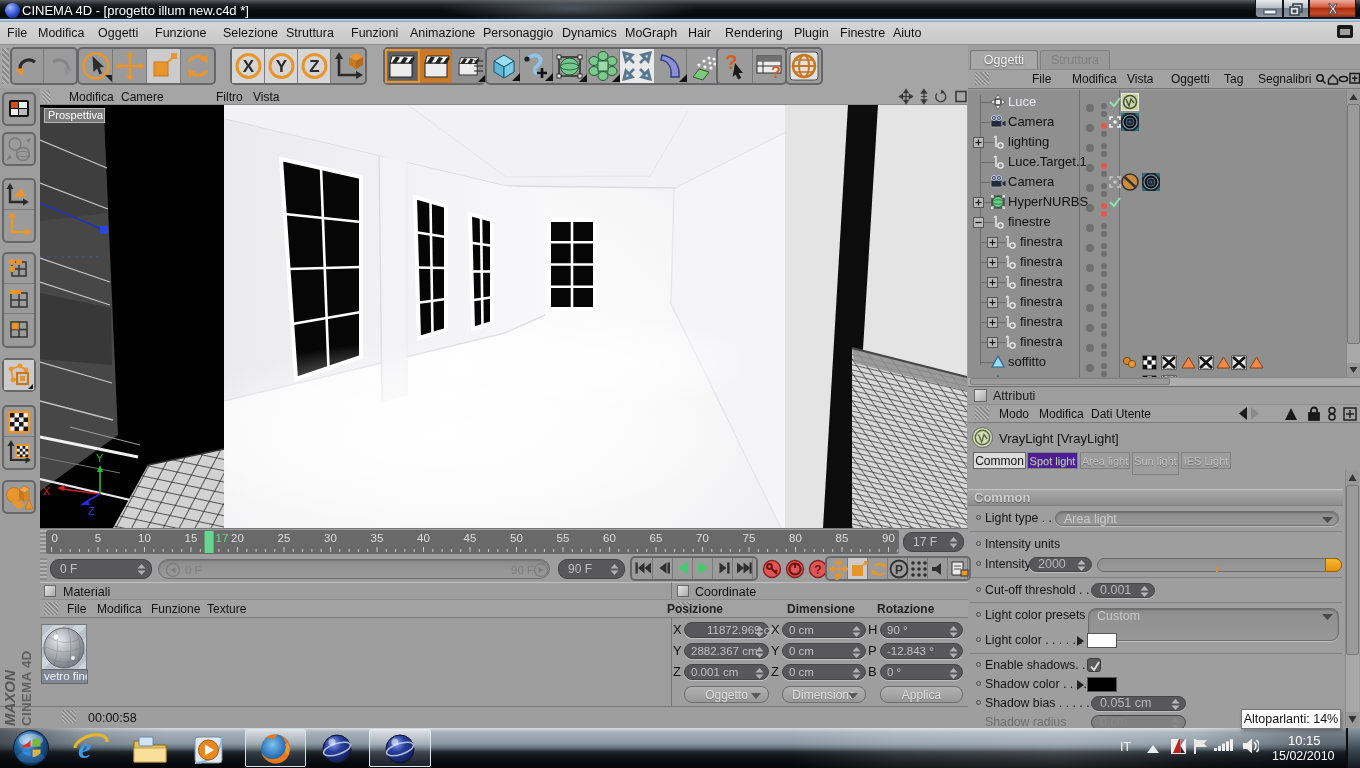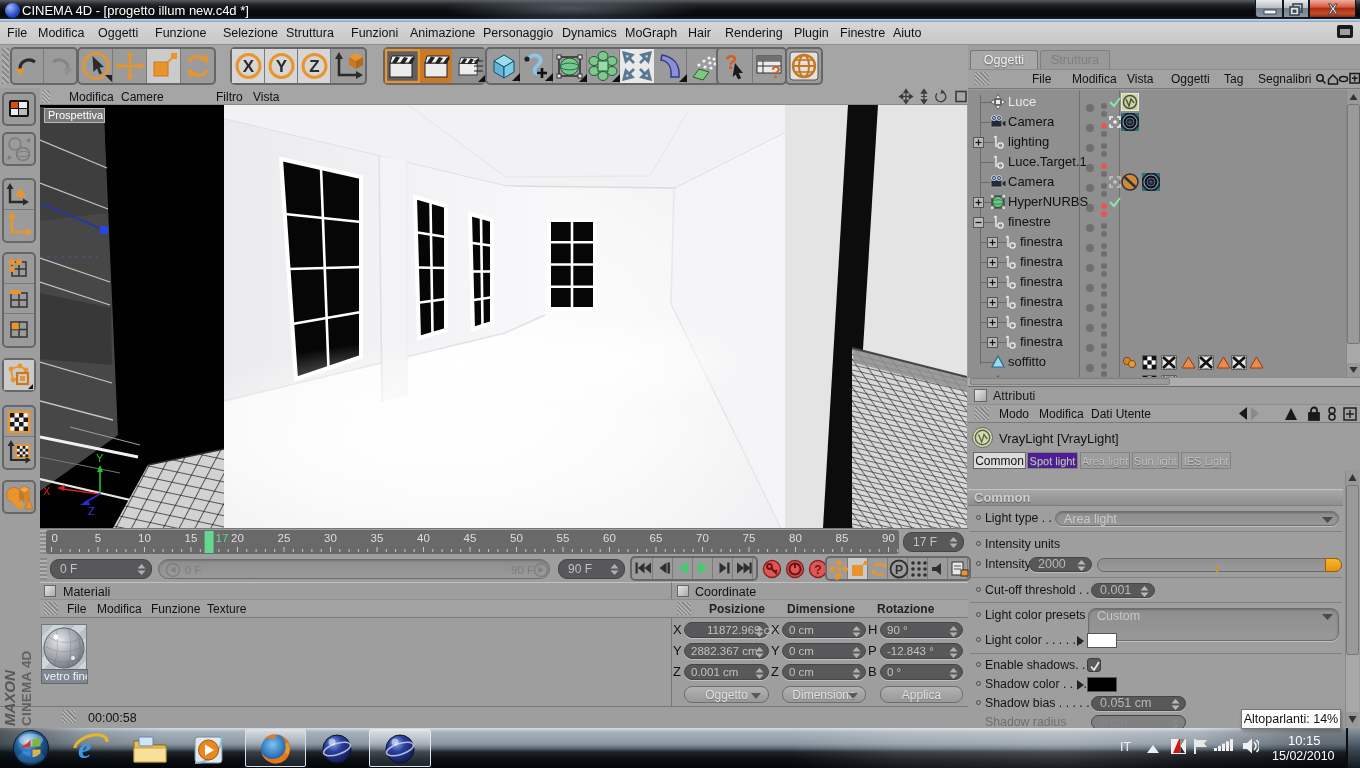--- a/index.html
+++ b/index.html
@@ -1115,21 +1115,21 @@
       <svg width="21" height="21" viewBox="0 0 21 21">
         <circle cx="10.5" cy="10.5" r="10" fill="#d2dcb0" stroke="#666"></circle>
         <circle cx="10.5" cy="10.5" r="7.2" fill="none" stroke="#5a6448" stroke-width="1.4"></circle>
         <path d="M6.5 7.5 l3.2 7.5 2.3-7.5 3.2 4.5" stroke="#5a6448" stroke-width="1.3" fill="none"></path>
       </svg>
     </div>
     <span class="mi" style="left:999px;top:431px;font-size:13px">VrayLight [VrayLight]</span>
     <div class="abs" style="left:973px;top:452px;width:53px;height:17px;background:#dcdcdc;border:1px solid #666;color:#111;font-size:12px;text-align:center;line-height:16px">Common</div>
     <div class="abs" style="left:1027px;top:452px;width:51px;height:17px;background:#4c1d95;border:1px solid #818181;color:#c2c2c2;font-size:11px;text-align:center;line-height:16px;text-shadow:0 1px 1px #666;white-space:nowrap">Spot light</div>
     <div class="abs" style="left:1080px;top:452px;width:50px;height:17px;background:#9e9e9e;border:1px solid #818181;color:#c2c2c2;font-size:11px;text-align:center;line-height:16px;text-shadow:0 1px 1px #666;white-space:nowrap">Area light</div>
-    <div class="abs" style="left:1132px;top:452px;width:47px;height:17px;background:#9e9e9e;border:1px solid #818181;color:#c2c2c2;font-size:11px;text-align:center;line-height:16px;text-shadow:0 1px 1px #666;white-space:nowrap">Sun light</div>
+    <div class="abs" style="left:1132px;top:452px;width:47px;height:23px;background:#9e9e9e;border:1px solid #818181;color:#c2c2c2;font-size:11px;text-align:center;line-height:16px;text-shadow:0 1px 1px #666;white-space:nowrap">Sun light</div>
     <div class="abs" style="left:1181px;top:452px;width:50px;height:17px;background:#9e9e9e;border:1px solid #818181;color:#c2c2c2;font-size:11px;text-align:center;line-height:16px;text-shadow:0 1px 1px #666;white-space:nowrap">IES Light</div>
     <div class="abs" style="left:968px;top:489px;width:375px;height:17px;background:linear-gradient(180deg,#a8a8a8,#8e8e8e);border-top:1px solid #c4c4c4;border-bottom:1px solid #7e7e7e"></div>
     <span class="mi" style="left:974px;top:490px;font-size:13px;font-weight:bold;color:#cfcfcf;text-shadow:0 1px 1px #555">Common</span>
     <div class="abs" style="left:976px;top:515px;width:5px;height:5px;border:1.5px solid #4a4a4a;border-radius:50%"></div>
     <span class="mi" style="left:985px;top:511px;font-size:12.3px;color:#141414">Light type . . .</span>
     <div class="abs" style="left:1055px;top:511px;width:284px;height:15px;background:linear-gradient(180deg,#8e8e8e,#989898);border:1px solid #6e6e6e;box-shadow:inset 0 1px 2px rgba(0,0,0,.25), 0 1px 0 rgba(255,255,255,.35);border-radius:8px;color:#c8c8c8;font-size:12.5px;line-height:14px;padding-left:8px">Area light<svg style="position:absolute;right:5px;top:4px" width="11" height="8">
         <path d="M0 1 l11 0 -5.5 6z" fill="#4a4a4a"></path>
       </svg></div>
     <div class="abs" style="left:970px;top:531px;width:372px;height:1px;background:#818181"></div>
     <div class="abs" style="left:976px;top:541px;width:5px;height:5px;border:1.5px solid #4a4a4a;border-radius:50%"></div>
@@ -1498,21 +1498,21 @@
 <circle cx="14" cy="12" r="2.4" fill="#fff"></circle>
         <circle cx="31" cy="33" r="2" fill="#fff" opacity="0.8"></circle>
       </svg>
     </div>
     <div class="abs" style="left:41px;top:669px;width:47px;height:15px;background:#7f8894;border:1px solid #666;color:#f2f2f2;font-size:11.5px;line-height:13px;padding-left:2px;overflow:hidden;white-space:nowrap">vetro fine</div>
     <div class="abs" style="left:672px;top:582px;width:296px;height:124px;background:#9e9e9e;border-top:1px solid #c2c2c2"></div>
     <div class="abs" style="left:677px;top:585px;width:12px;height:12px;background:linear-gradient(135deg,#e8e8e8,#a8a8a8);border:1px solid #666"></div>
     <span class="mi" style="left:695px;top:585px;font-size:12.5px">Coordinate</span>
     <div class="abs" style="left:672px;top:599px;width:296px;height:19px;background:#a2a2a2;border-top:1px solid #8e8e8e;border-bottom:1px solid #7a7a7a"></div>
     <div class="abs" style="left:677px;top:602px;width:14px;height:13px;background:repeating-linear-gradient(45deg,#8a8a8a 0 1.5px,#b4b4b4 1.5px 3px)"></div>
-    <span class="mi" style="left:709px;top:602px;font-size:12px;font-weight:bold;color:#222">Posizione</span>
+    <span class="mi" style="left:667px;top:602px;font-size:12px;font-weight:bold;color:#222">Posizione</span>
     <span class="mi" style="left:787px;top:602px;font-size:12px;font-weight:bold;color:#222">Dimensione</span>
     <span class="mi" style="left:877px;top:602px;font-size:12px;font-weight:bold;color:#222">Rotazione</span>
     <span class="mi" style="left:673px;top:622px;font-size:13px;color:#111">X</span>
     <div class="abs" style="left:684px;top:622px;width:85px;height:16px;background:#58585a;border:1px solid #454545;box-shadow:0 1px 0 rgba(255,255,255,.35);border-radius:8px;color:#c2c2c2;font-size:11.5px;line-height:15px;padding-left:22px;white-space:nowrap">11872.969 cm<svg style="position:absolute;right:4px;top:2.5px" width="9" height="11">
         <path d="M4.5 0 L8.5 4.5 L0.5 4.5z" fill="#b0b0b0"></path>
         <path d="M4.5 11 L8.5 6.5 L0.5 6.5z" fill="#b0b0b0"></path>
       </svg></div>
     <span class="mi" style="left:771px;top:622px;font-size:13px;color:#111">X</span>
     <div class="abs" style="left:782px;top:622px;width:84px;height:16px;background:#58585a;border:1px solid #454545;box-shadow:0 1px 0 rgba(255,255,255,.35);border-radius:8px;color:#c2c2c2;font-size:11.5px;line-height:15px;padding-left:6px;white-space:nowrap">0 cm<svg style="position:absolute;right:4px;top:2.5px" width="9" height="11">
         <path d="M4.5 0 L8.5 4.5 L0.5 4.5z" fill="#b0b0b0"></path>

